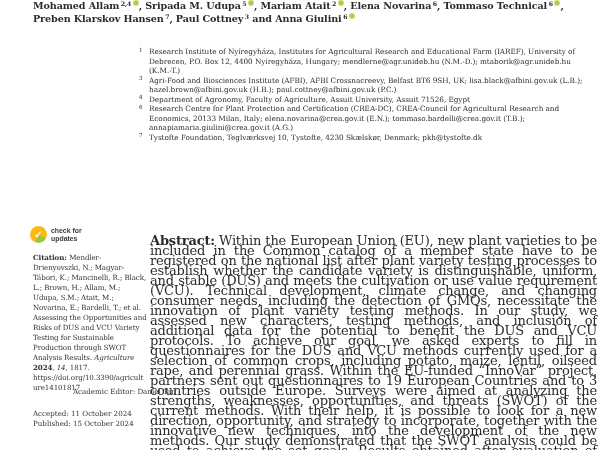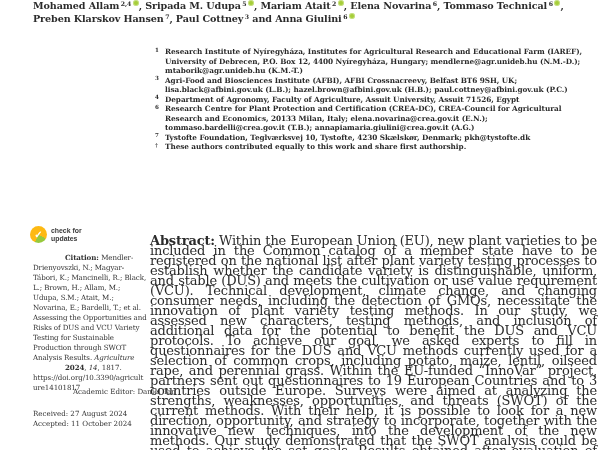--- a/index.html
+++ b/index.html
@@ -10,22 +10,22 @@
   
   .authors{position:absolute;left:33px;top:0px;width:562px;
            font-size:9.6px;line-height:12.4px;font-weight:bold;letter-spacing:-0.1px;}
   .authors sup{font-size:6.2px;position:relative;top:-3.5px;vertical-align:baseline;
                margin-left:1.5px;font-weight:bold;}
   .orcid{display:inline-block;width:6px;height:6px;border-radius:50%;
          background:#A6CE39;position:relative;top:-3px;margin-left:1.5px;
          box-shadow:inset 0 0 0 1px rgba(255,255,255,.35);}
 
   
-  .affiliations{position:absolute;left:154px;top:47px;width:447px;
-                font-size:7.3px;line-height:9.55px;letter-spacing:-0.05px;font-weight:bold;}
+  .affiliations{position:absolute;left:138px;top:47px;width:447px;
+                font-size:7.3px;line-height:9.55px;letter-spacing:-0.05px;}
   .aff-row{position:relative;padding-left:11px;}
   .aff-num{position:absolute;left:1px;top:-1.5px;font-size:5.6px;}
   .aff-text{text-align:left;}
 
   
   .abstract{position:absolute;left:150px;top:236px;width:447px;
             font-size:13px;line-height:10px;text-align:justify;
             letter-spacing:-0.18px;}
   .abstract .lbl{font-weight:bold;}
 
@@ -35,21 +35,21 @@
          line-height:7.6px;color:#3a3a3a;cursor:pointer;}
   .badge-circle{width:17px;height:17px;border-radius:50%;flex:0 0 17px;
       background:conic-gradient(from 120deg,#97C93D 0deg 85deg,#FDB913 85deg 360deg);
       display:flex;align-items:center;justify-content:center;}
   .badge-check{color:#ffffff;font-size:10px;font-weight:bold;line-height:10px;
       transform:translateY(-0.5px);}
 
   .citation{position:absolute;left:33px;top:253px;width:114px;
             font-size:7.1px;line-height:10px;letter-spacing:-0.1px;
             overflow-wrap:anywhere;color:#333;}
-  .citation .b{font-weight:bold;margin-left:32px;}
+  .citation .b{font-weight:bold;}
   .citation .i{font-style:italic;text-align:center;}
 
   .editor{position:absolute;left:33px;top:387px;width:114px;
           font-size:7.1px;line-height:10px;color:#333;margin-left:40px;}
 
   .dates{position:absolute;left:33px;top:409px;width:114px;
          font-size:7.1px;line-height:10.2px;color:#333;}
 </style>
 </head>
 <body>
@@ -75,37 +75,33 @@
         <div class="aff-text">Department of Agronomy, Faculty of Agriculture, Assuit University, Assuit 71526, Egypt</div>
       </div>
       <div class="aff-row">
         <span class="aff-num">6</span>
         <div class="aff-text">Research Centre for Plant Protection and Certification (CREA-DC), CREA-Council for Agricultural Research and Economics, 20133 Milan, Italy; elena.novarina@crea.gov.it (E.N.); tommaso.bardelli@crea.gov.it (T.B.); annapiamaria.giulini@crea.gov.it (A.G.)</div>
       </div>
       <div class="aff-row">
         <span class="aff-num">7</span>
         <div class="aff-text">Tystofte Foundation, Teglværksvej 10, Tystofte, 4230 Skælskør, Denmark; pkh@tystofte.dk</div>
       </div>
-      <div class="aff-row">
-        <span class="aff-num">†</span>
-        <div class="aff-text">These authors contributed equally to this work and share first authorship.</div>
-      </div>
     </div>
 
   <div class="abstract"><span class="lbl">Abstract:</span><span> Within the European Union (EU), new plant varieties to be included in the Common catalog of a member state have to be registered on the national list after plant variety testing processes to establish whether the candidate variety is distinguishable, uniform, and stable (DUS) and meets the cultivation or use value requirement (VCU). Technical development, climate change, and changing consumer needs, including the detection of GMOs, necessitate the innovation of plant variety testing methods. In our study, we assessed new characters, testing methods, and inclusion of additional data for the potential to benefit the DUS and VCU protocols. To achieve our goal, we asked experts to fill in questionnaires for the DUS and VCU methods currently used for a selection of common crops, including potato, maize, lentil, oilseed rape, and perennial grass. Within the EU-funded “InnoVar” project, partners sent out questionnaires to 19 European Countries and to 3 countries outside Europe. Surveys were aimed at analyzing the strengths, weaknesses, opportunities, and threats (SWOT) of the current methods. With their help, it is possible to look for a new direction, opportunity, and strategy to incorporate, together with the innovative new techniques, into the development of the new methods. Our study demonstrated that the SWOT analysis could be used to achieve the set goals. Results obtained after evaluation of surveys confirmed that introduction of new characters such as cold tolerance, nitrogen and water efficiency, etc. has become necessary, as has the inclusion of new test methods (molecular markers, precision techniques, genomic farming). The development of</span></div>
 
   <div class="badge">
     <span class="badge-circle">
         <span class="badge-check">✓</span>
       </span>
     <span class="badge-text"><span>check for</span><br><span>updates</span></span>
   </div>
 
   <div class="citation"><span class="b">Citation: </span><span>Mendler-Drienyovszki, N.; Magyar-Tábori, K.; Mancinelli, R.; Black, L.; Brown, H.; Allam, M.; Udupa, S.M.; Atait, M.; Novarina, E.; Bardelli, T.; et al. Assessing the Opportunities and Risks of DUS and VCU Variety Testing for Sustainable Production through SWOT Analysis Results. </span><span class="i">Agriculture </span><span class="b">2024</span><span>, </span><span class="i">14</span><span>, 1817. https://doi.org/10.3390/agriculture14101817</span></div>
 
   <div class="editor">Academic Editor: Daniel Tan</div>
 
   <div class="dates">
-    <div>Received: 27 August 2024</div>
     <div>Accepted: 11 October 2024</div>
+    <div>Published: 15 October 2024</div>
   </div>
 
 </div>
 
 </body></html>

